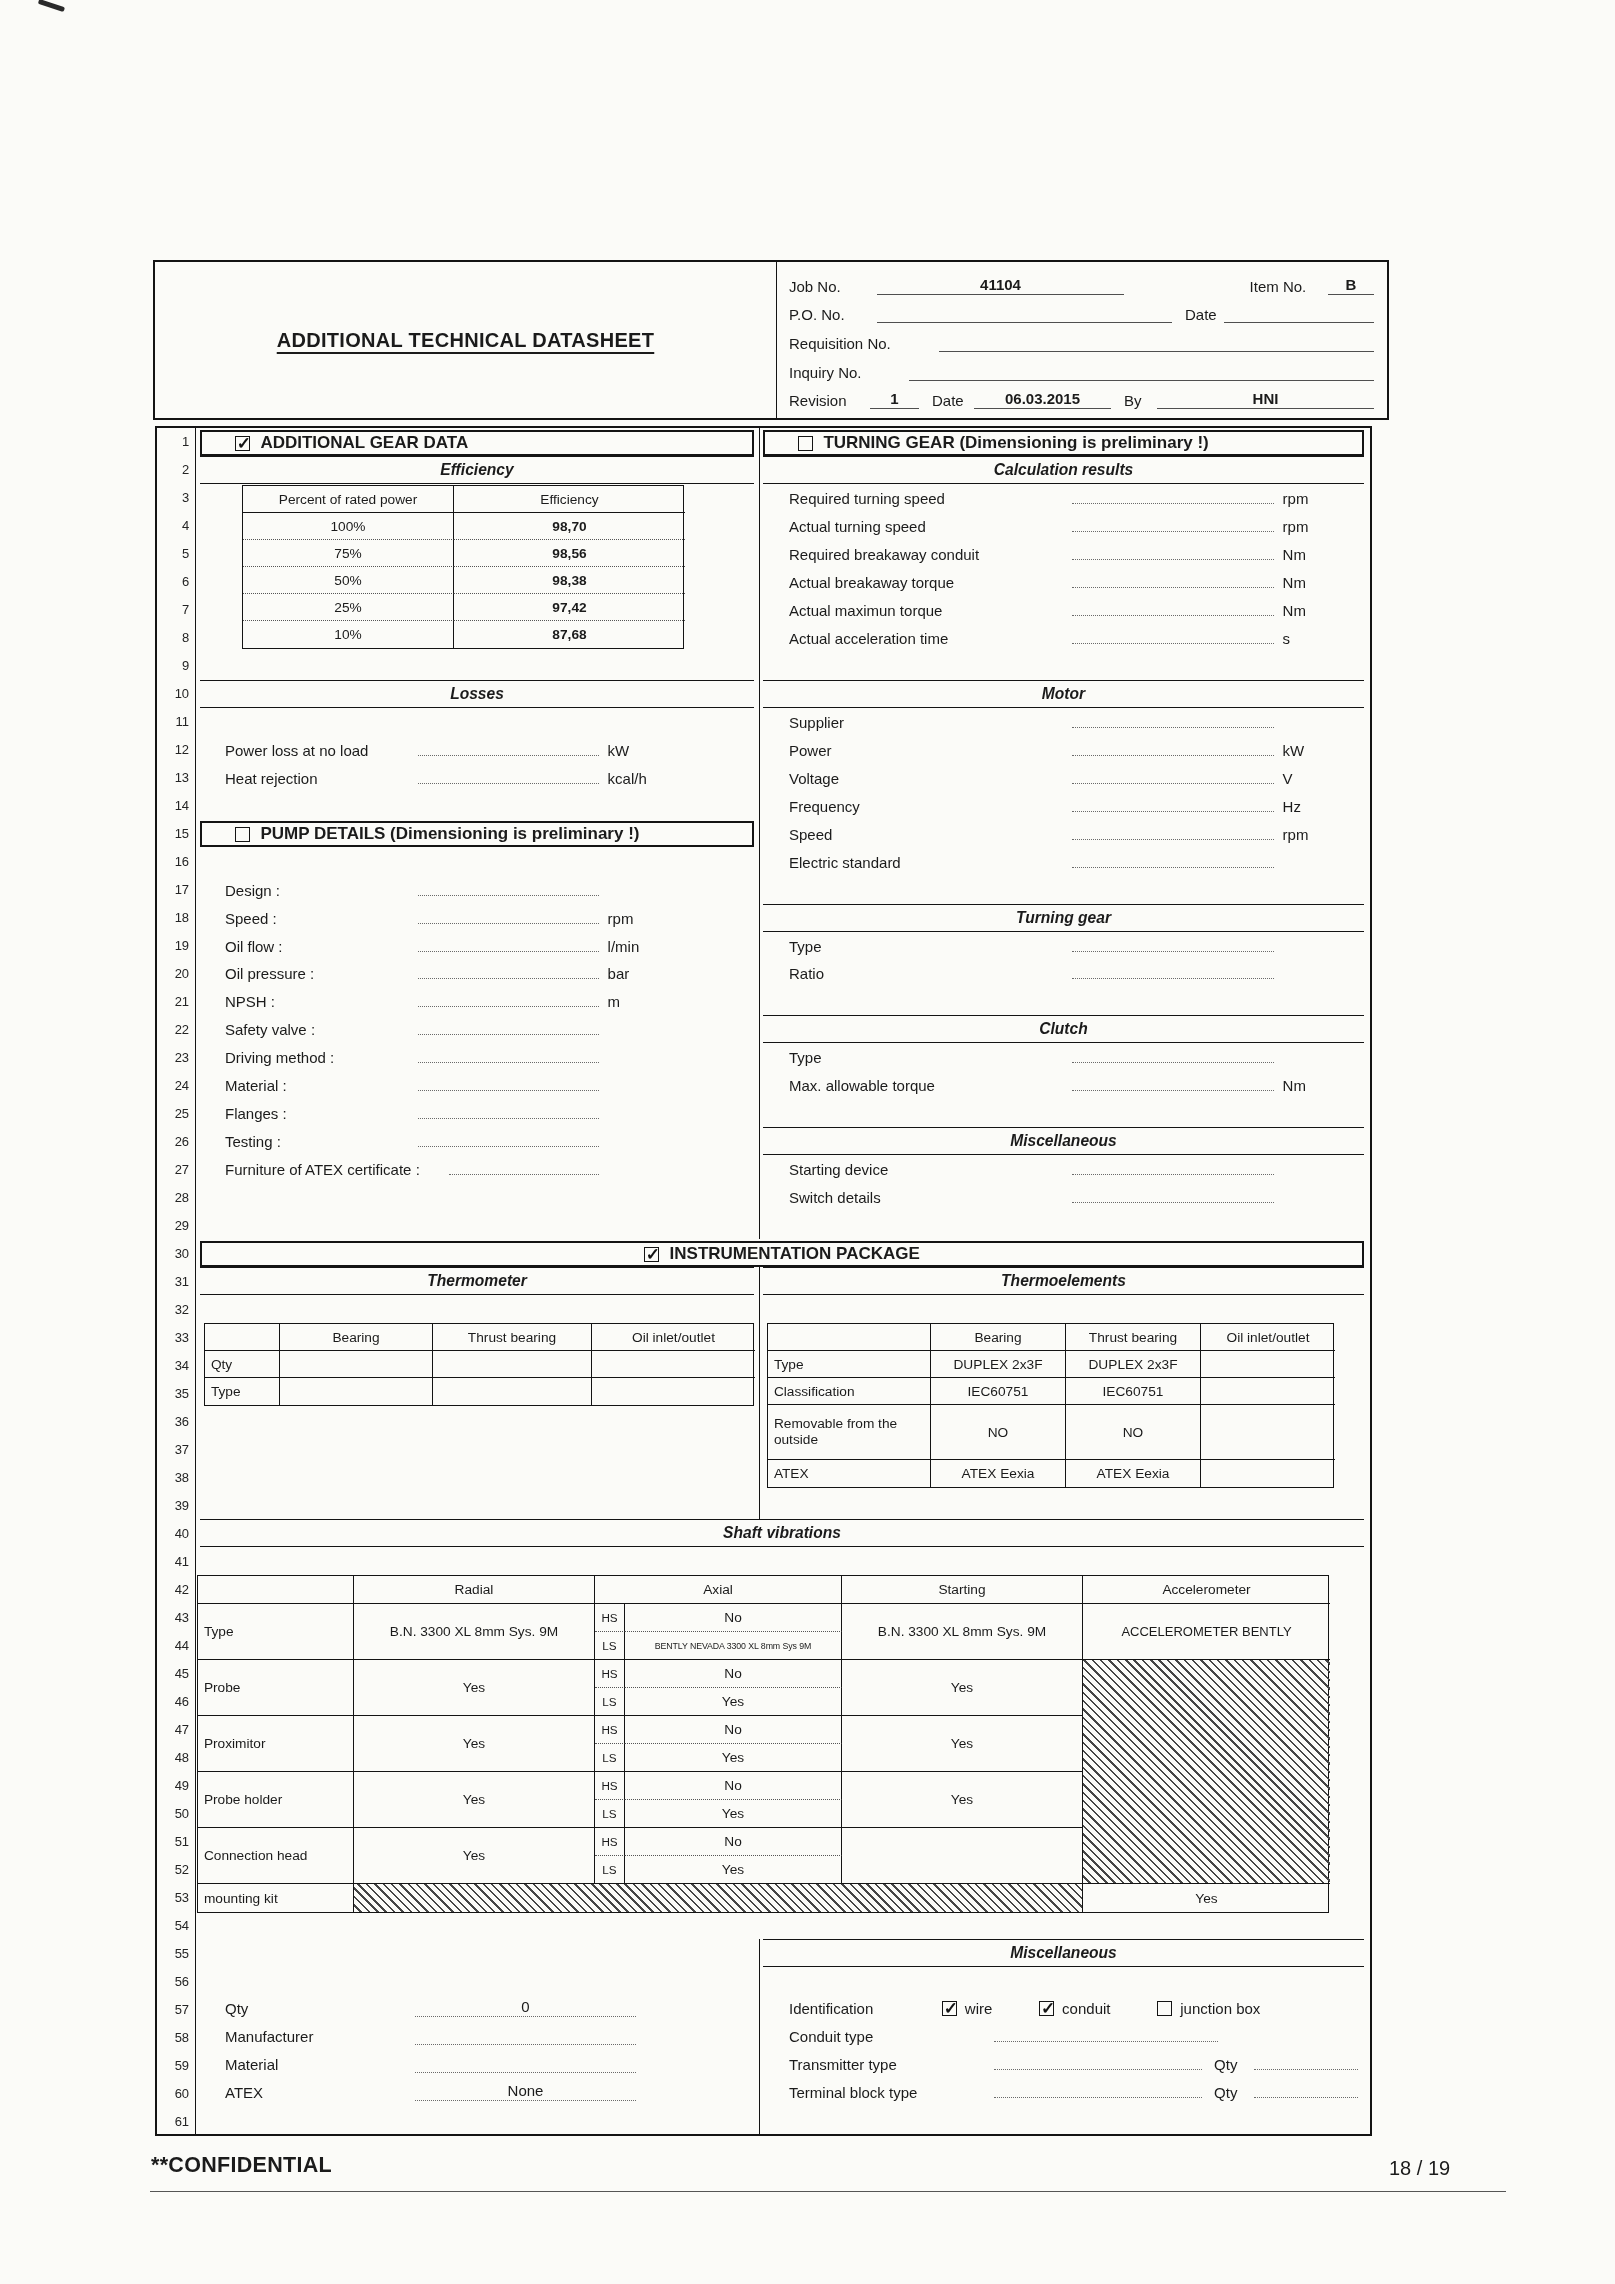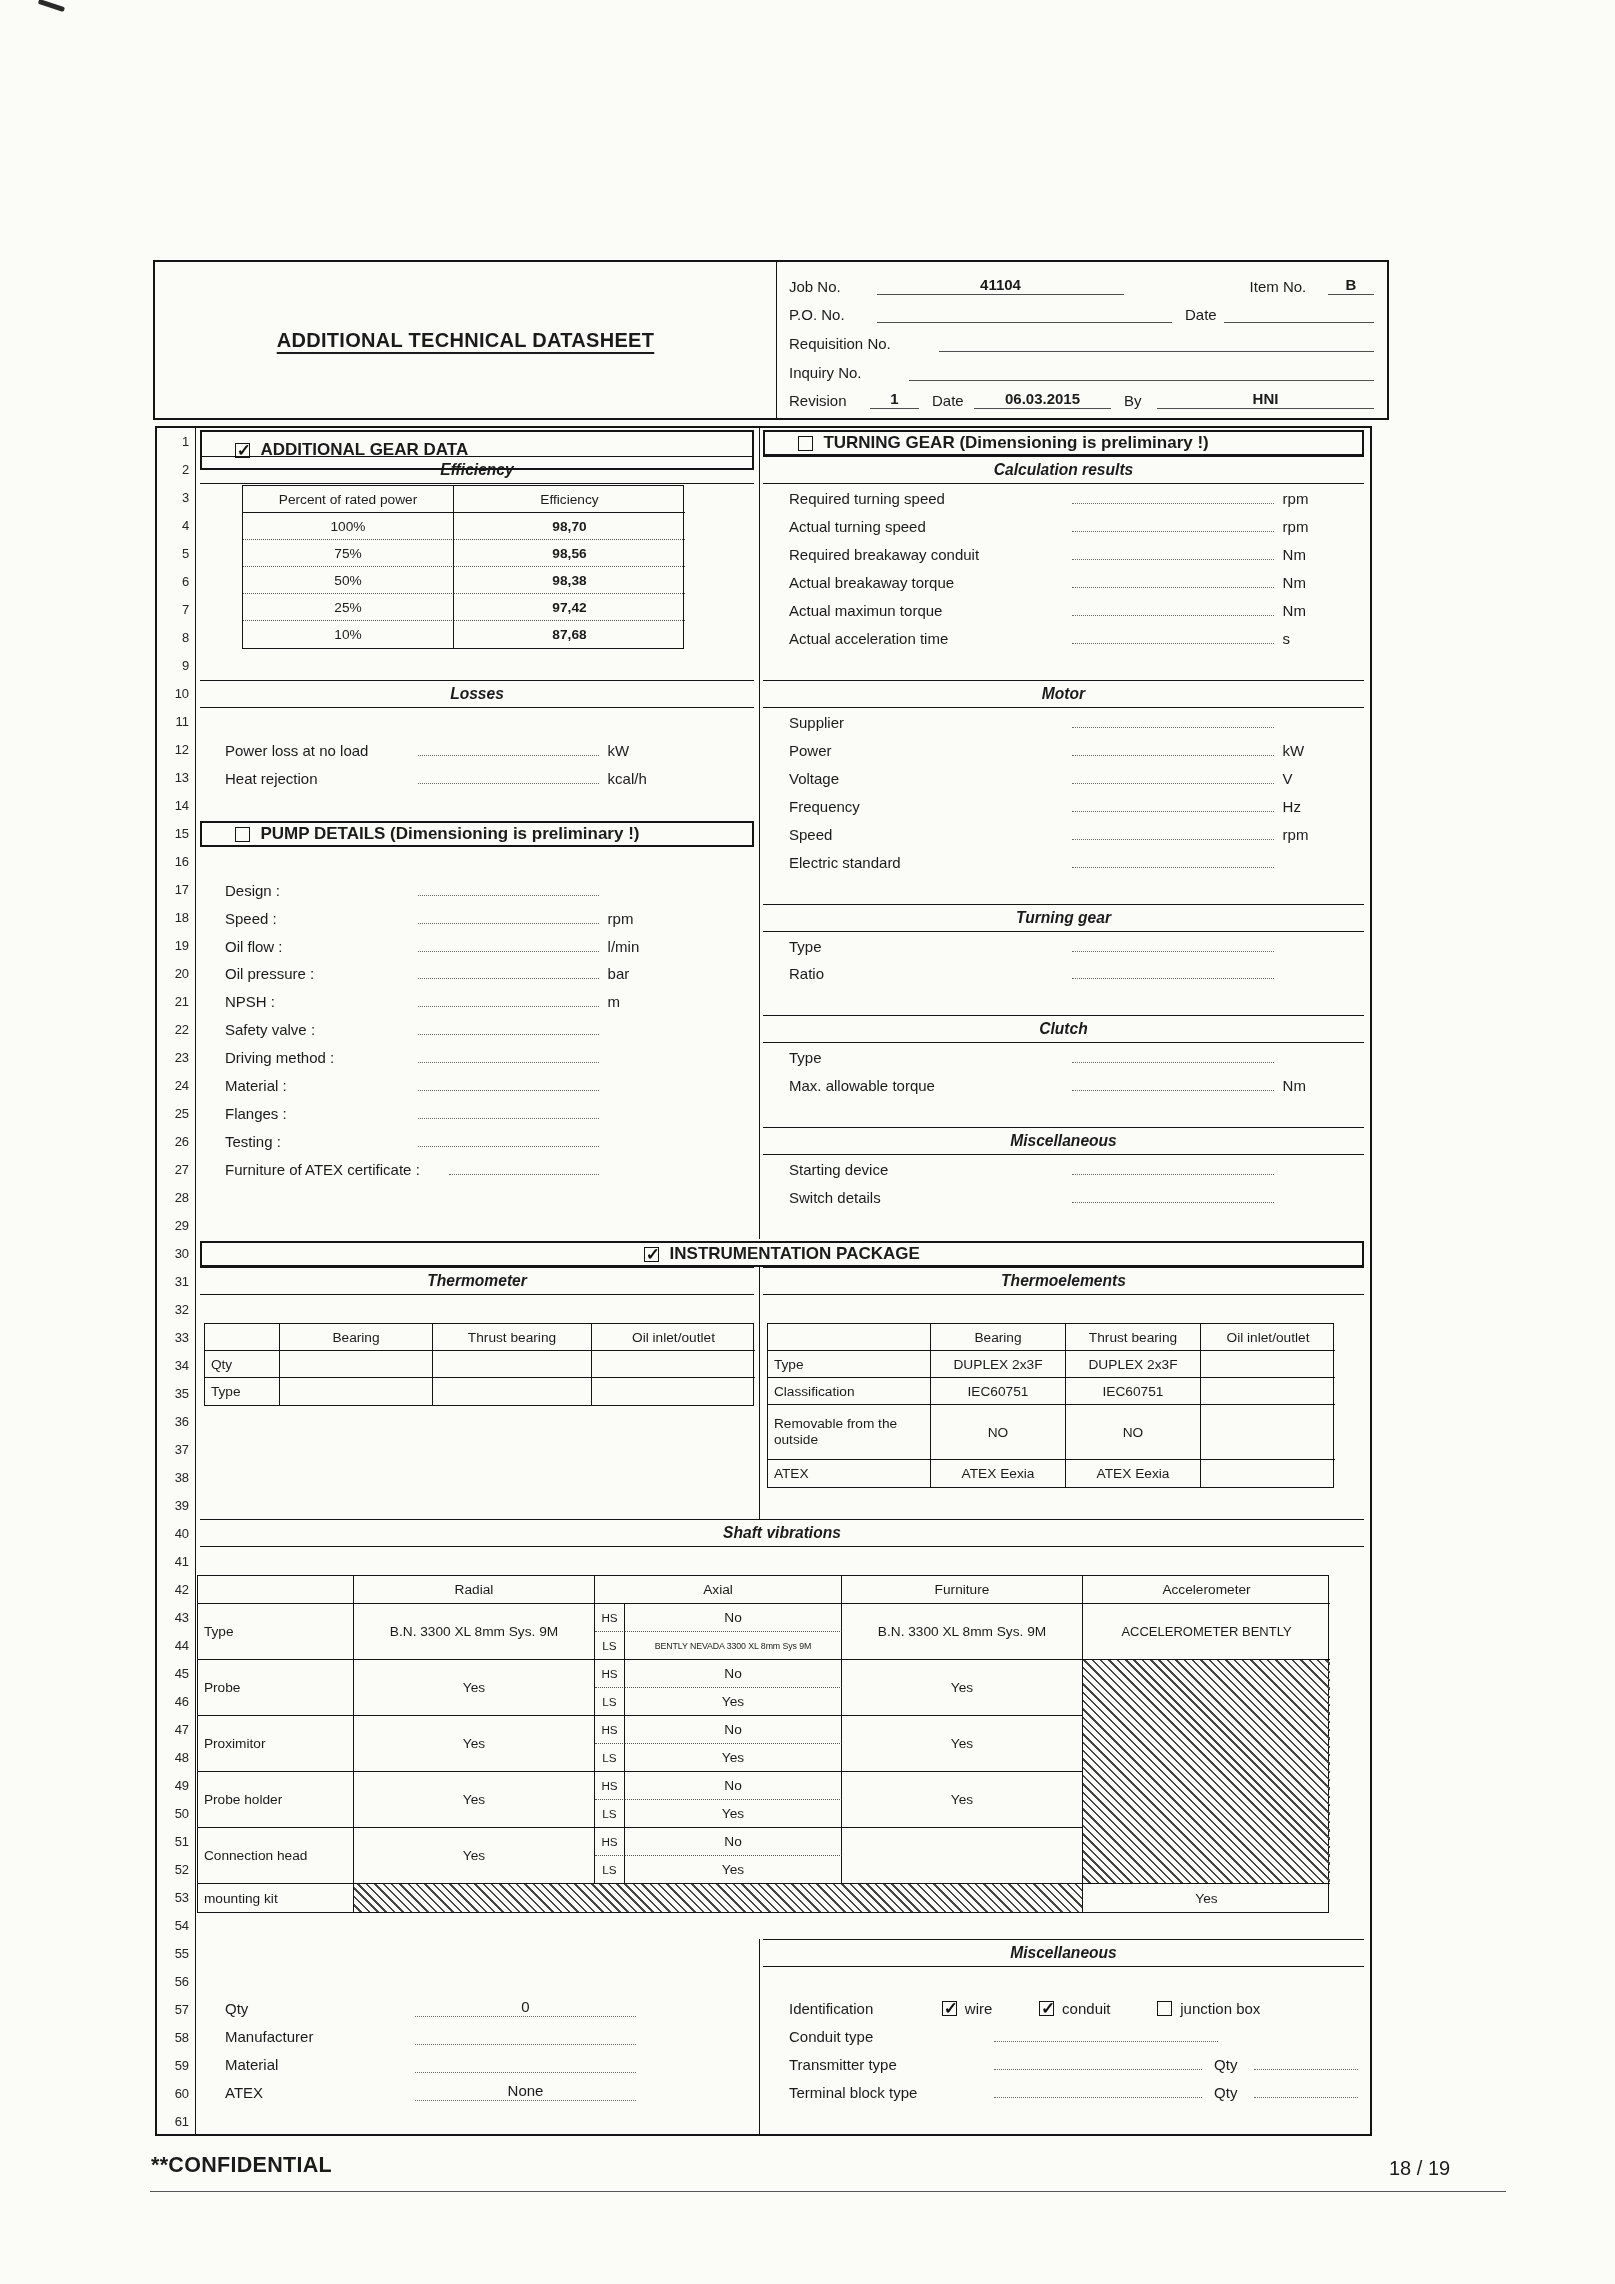--- a/index.html
+++ b/index.html
@@ -155,21 +155,21 @@
         <div class="rownum">57</div>
         <div class="rownum">58</div>
         <div class="rownum">59</div>
         <div class="rownum">60</div>
         <div class="rownum">61</div>
       </div>
     <div class="vdiv" style="top:0;height:811px"></div>
     <div class="vdiv" style="top:839px;height:252px"></div>
     <div class="vdiv" style="top:1511px;height:196px"></div>
 
-    <div class="secbox abs" style="left:43px;top:2px;width:554px;height:40px">
+    <div class="secbox abs" style="left:43px;top:2px;width:554px;height:26px">
       <span class="chk checked"></span>
       <span>ADDITIONAL GEAR DATA</span>
     </div>
     <div class="secbox abs" style="left:606px;top:2px;width:601px;height:26px">
       <span class="chk"></span>
       <span>TURNING GEAR (Dimensioning is preliminary !)</span>
     </div>
 
     <div class="sect abs" style="left:43px;top:28px;width:554px">Efficiency</div>
     <div class="sect abs" style="left:606px;top:28px;width:601px">Calculation results</div>
@@ -407,21 +407,21 @@
       <div class="br">ATEX Eexia</div>
       <div></div>
     </div>
 
     <div class="sect abs" style="left:43px;top:1091px;width:1164px">Shaft vibrations</div>
 
     <div class="grid abs" style="left:40px;top:1147px;width:1132px;grid-template-columns:156px 241px 30px 217px 241px 247px;grid-template-rows:repeat(12,28px)">
       <div class="br bb" style="grid-area:1/1/2/2"></div>
       <div class="br bb" style="grid-area:1/2/2/3">Radial</div>
       <div class="br bb" style="grid-area:1/3/2/5">Axial</div>
-      <div class="br bb" style="grid-area:1/5/2/6">Furniture</div>
+      <div class="br bb" style="grid-area:1/5/2/6">Starting</div>
       <div class="bb" style="grid-area:1/6/2/7">Accelerometer</div>
 
       <div class="br bb lft" style="grid-area:2/1/4/2">Type</div>
       <div class="br bb" style="grid-area:2/2/4/3">B.N. 3300 XL 8mm Sys. 9M</div>
       <div class="br bbd hs" style="grid-area:2/3/3/4">HS</div>
       <div class="br bbd" style="grid-area:2/4/3/5">No</div>
       <div class="br bb hs" style="grid-area:3/3/4/4">LS</div>
       <div class="br bb smalltxt" style="grid-area:3/4/4/5">BENTLY NEVADA 3300 XL 8mm Sys 9M</div>
       <div class="br bb" style="grid-area:2/5/4/6">B.N. 3300 XL 8mm Sys. 9M</div>
       <div class="bb" style="grid-area:2/6/4/7;font-size:13px">ACCELEROMETER BENTLY</div>

